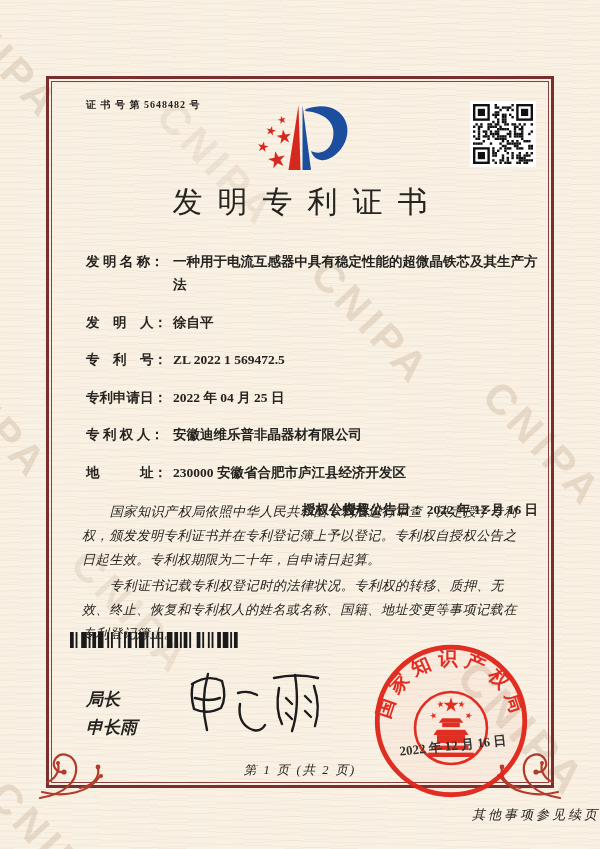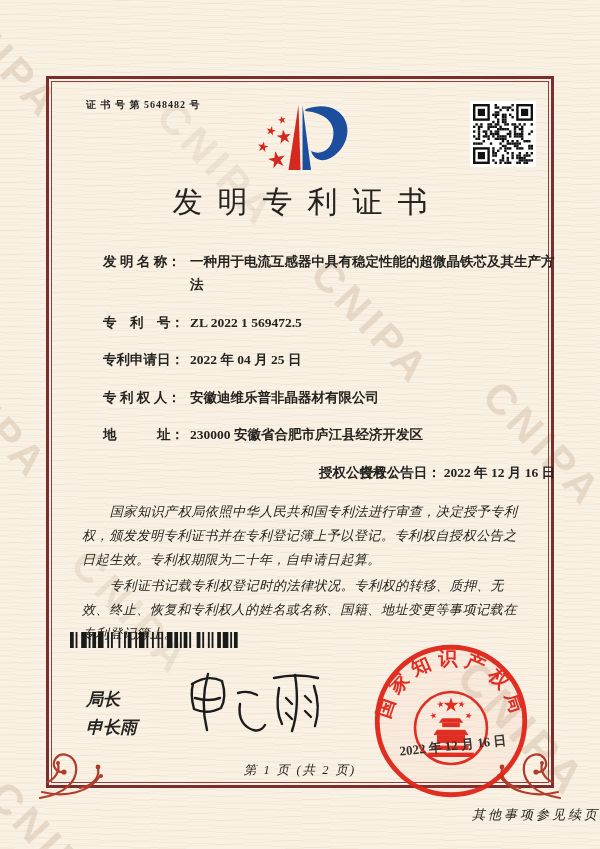--- a/index.html
+++ b/index.html
@@ -29,21 +29,21 @@
     content:""; position:absolute; inset:2px; border:1px solid #85403d; pointer-events:none;
   }
   .abs{ position:absolute; z-index:3; }
   .cert-no{ left:86px; top:98px; font-size:10px; letter-spacing:1px; font-weight:bold; }
   .logo{ left:228px; top:96px; width:152px; height:84px; }
   .qr{ left:470px; top:101px; width:66px; height:66px; background:#fff; padding:3px; }
   .title{
     left:0; right:0; top:182px; text-align:center;
     font-size:30px; font-weight:normal; letter-spacing:15px; text-indent:15px;
   }
-  .fields{ left:86px; top:250px; width:452px; font-size:13.5px; line-height:23px;margin-left:17px; }
+  .fields{ left:86px; top:250px; width:452px; font-size:13.5px; line-height:23px; }
   .frow{ display:flex; margin-bottom:14.5px; }
   .frow .lab{ flex:0 0 auto; min-width:84px; font-weight:bold; white-space:nowrap; margin-right:3px; }
   .frow .val{ font-weight:bold; }
   .grant-row{ position:relative; display:block;text-align:right; }
   .grant-row .pair{ display:inline-flex; }
   .grant-row .pair2{ position:absolute; left:213px; top:0;flex-direction:column; }
   .paras{ left:82px; top:500px; width:440px; font-size:13.2px; line-height:24px;
           font-style:italic; letter-spacing:0.4px; }
   .paras p{ text-indent:2.1em; margin-bottom:2px; }
   .barcode{ left:70px; top:632px; width:170px; height:16px; }
@@ -305,20 +305,24 @@
   </div>
 
   <div class="abs title">发明专利证书</div>
 
   <div class="abs fields">
     <div class="frow">
       <span class="lab">发 明 名 称：</span>
       <span class="val">一种用于电流互感器中具有稳定性能的超微晶铁芯及其生产方法</span>
     </div>
     <div class="frow">
+      <span class="lab">发　明　人：</span>
+      <span class="val">徐自平</span>
+    </div>
+    <div class="frow">
       <span class="lab">专　利　号：</span>
       <span class="val">ZL 2022 1 569472.5</span>
     </div>
     <div class="frow">
       <span class="lab">专利申请日：</span>
       <span class="val">2022 年 04 月 25 日</span>
     </div>
     <div class="frow">
       <span class="lab">专 利 权 人：</span>
       <span class="val">安徽迪维乐普非晶器材有限公司</span>

